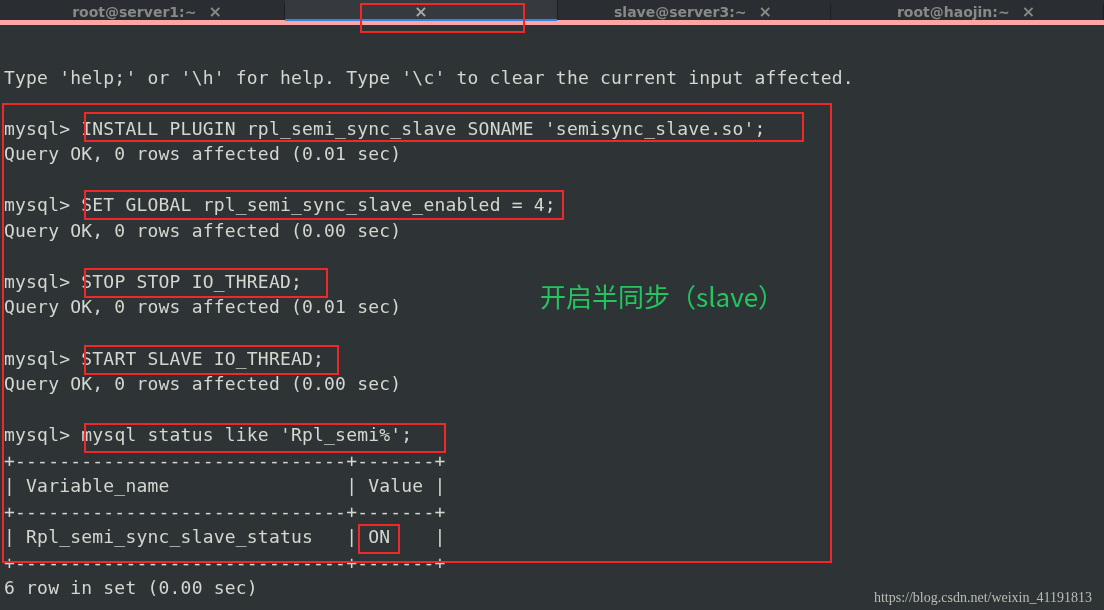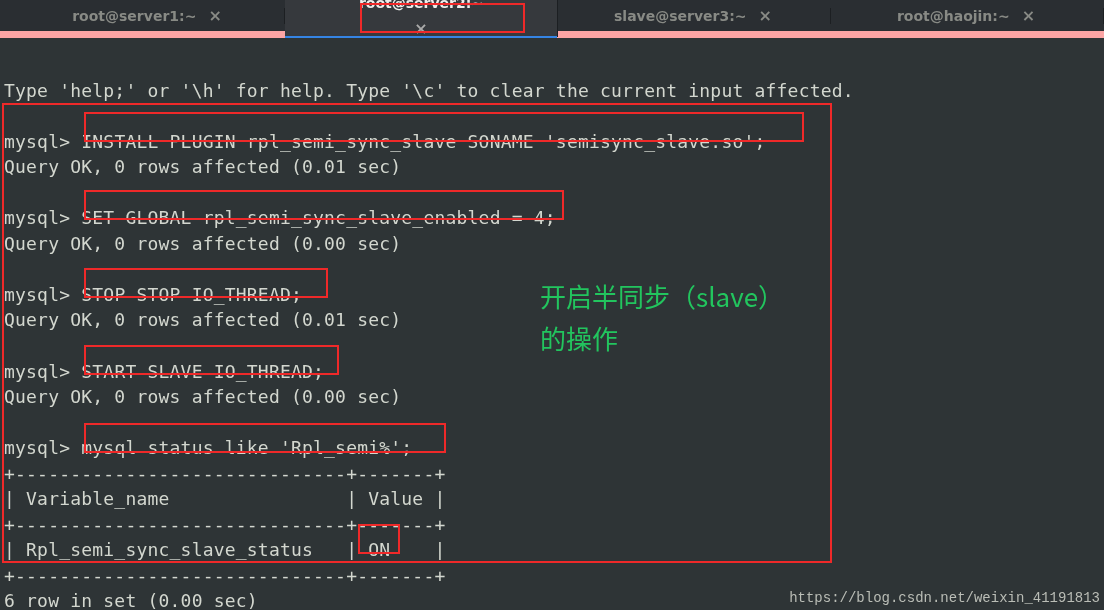--- a/index.html
+++ b/index.html
@@ -8,24 +8,24 @@
     height: 610px;
     background: #2e3436;
     font-family: "DejaVu Sans Mono", "Liberation Mono", monospace;
     font-size: 18px;
     color: #d3d7cf;
     overflow: hidden;
     position: relative;
   }
   .tabbar {
     display: flex;
-    height: 38px;
+    height: 25px;
     background: #2a2e32;
-    border-bottom: 7px solid #fca5a5;
-    align-items: center;
+    border-bottom: 5px solid #fca5a5;
+    align-items: flex-end;
   }
   .tab-spacer-left { width: 12px; }
   .tab {
     display: flex;
     align-items: center;
     justify-content: center;
     gap: 10px;
     padding: 0 20px;
     color: #888a85;
     font-family: "DejaVu Sans", "Liberation Sans", sans-serif;
@@ -70,24 +70,24 @@
   .annot {
     position: absolute;
     color: #22c55e;
     font-family: "Noto Sans CJK SC","WenQuanYi Micro Hei","Microsoft YaHei", sans-serif;
     font-size: 26px;
     line-height: 1.6;
     pointer-events: none;
   }
   .watermark {
     position: absolute;
-    right: 4px;
+    right: 12px;
     bottom: 4px;
     color: #babdb6;
-    font-family: Liberation Mono, monospace;
+    font-family: Liberation Serif, serif;
     font-size: 14px;
   }
 </style>
 </head>
 <body>
 
 <div class="tabbar">
   <div class="tab-spacer-left"></div>
   <div class="tab">
     <span>root@server1:~</span>
@@ -135,16 +135,15 @@
 <div class="hl" style="left:84px;  top:112px;width:720px; height:30px;"></div>
 <div class="hl" style="left:84px;  top:190px;width:480px; height:30px;"></div>
 <div class="hl" style="left:84px;  top:268px;width:244px; height:30px;"></div>
 <div class="hl" style="left:84px;  top:345px;width:255px; height:30px;"></div>
 <div class="hl" style="left:84px;  top:423px;width:362px; height:30px;"></div>
 <div class="hl" style="left:358px; top:524px;width:42px;  height:30px;"></div>
 <div class="hl" style="left:2px;   top:103px;width:830px; height:460px;"></div>
 
 <div class="annot" style="left:540px; top:275px;">
   <div>开启半同步（slave）</div>
-  <div>的操作</div>
 </div>
 
 <div class="watermark">https://blog.csdn.net/weixin_41191813</div>
 
 </body></html>

